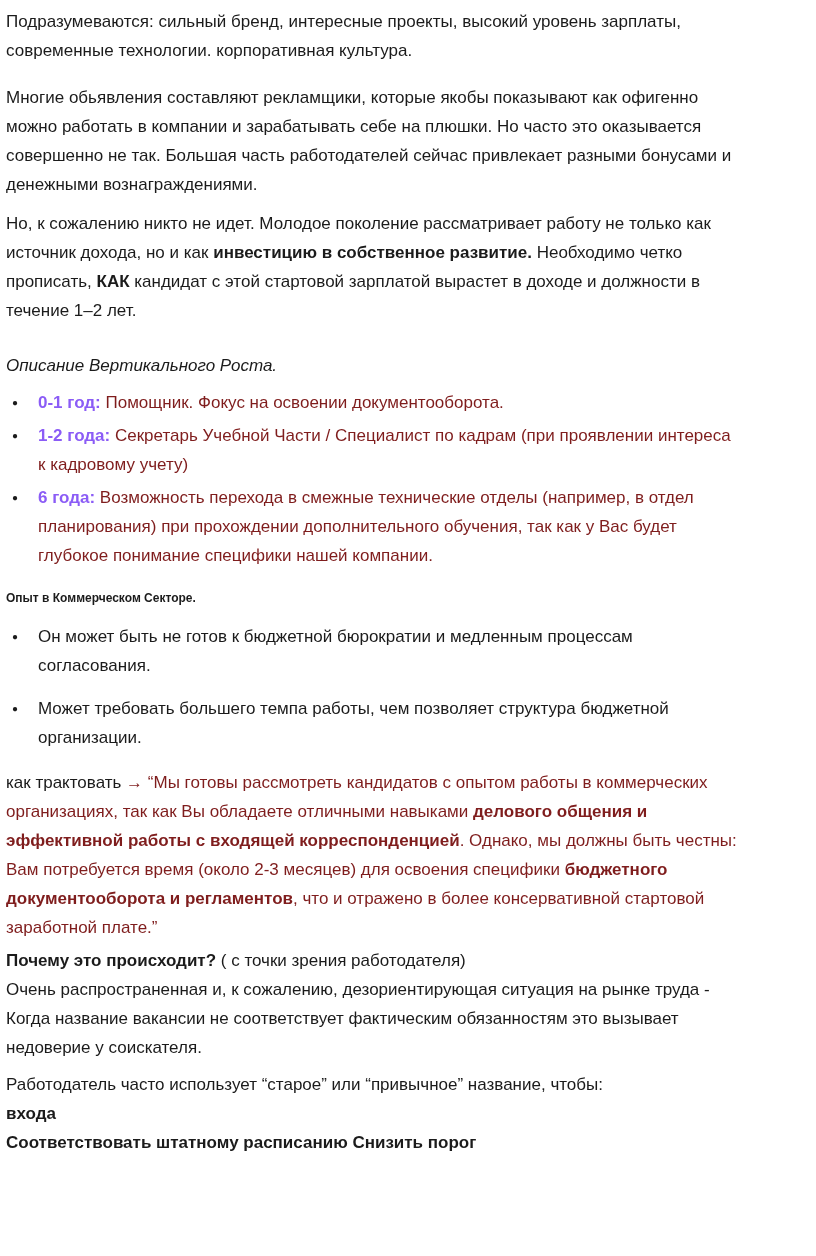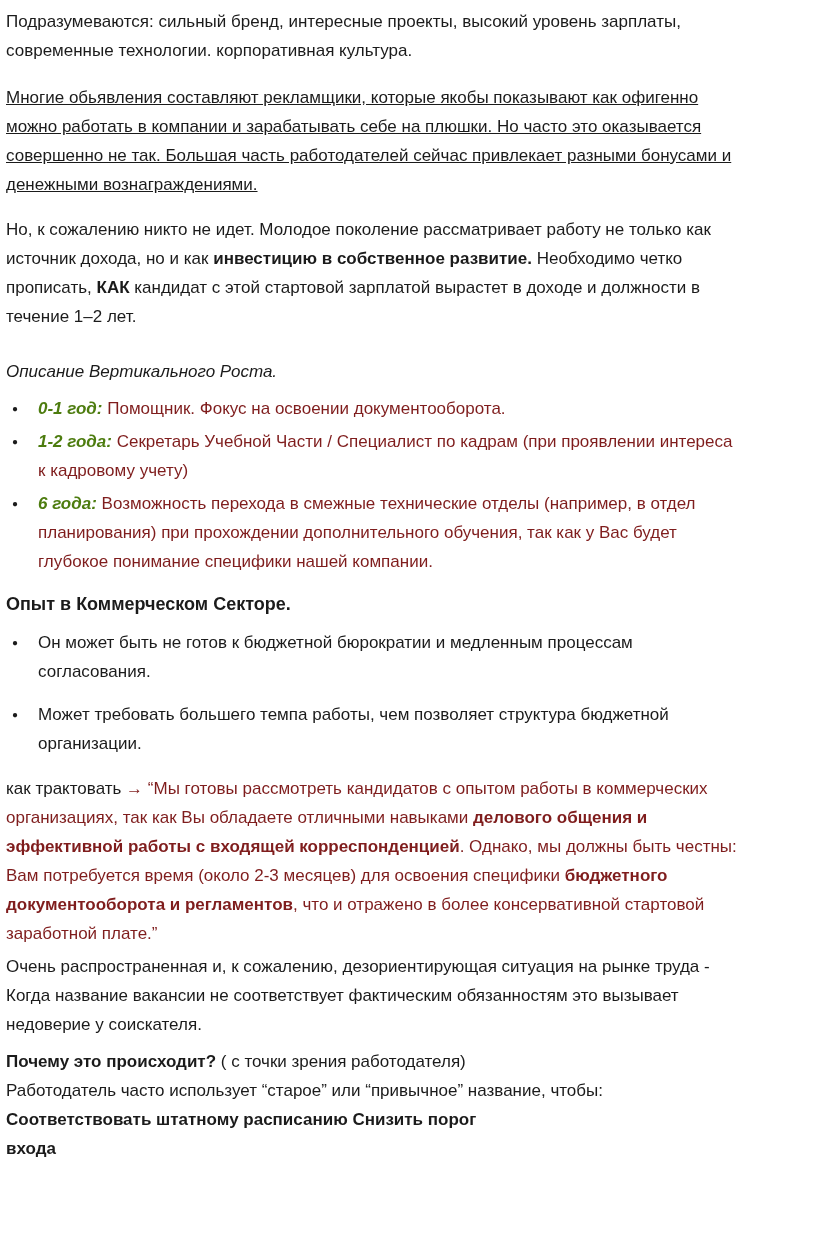--- a/index.html
+++ b/index.html
@@ -9,35 +9,35 @@
     font-family:"Liberation Sans", sans-serif;
     color:#1b1b1b;
   }
   .doc {
     width:745px; height:1256px;
     padding:7px 8px 0 6px;
     font-size:17px;
     line-height:29px;
   }
   .p { margin:0; }
-  .h { font-weight:bold; font-size:18px; margin:12px 0 9px 0; }
+  .h { font-weight:bold; font-size:12px; margin:12px 0 9px 0; }
   .li { display:flex; padding-left:6px; margin-bottom:4px; }
   .bullet { flex:0 0 26px; width:26px; font-size:10px; line-height:29px; color:#1b1b1b; }
   .li-text { flex:1; }
   .b { font-weight:bold; }
   .i { font-style:italic; }
   .gray { color:#7f1d1d; }
-  .dark { color:#4d7c0f;font-style:italic; }
+  .dark { color:#8b5cf6; }
   .mb4  { margin-bottom:4px; }
   .mb8  { margin-bottom:8px; }
   .mb12 { margin-bottom:12px; }
   .mb14 { margin-bottom:14px; }
   .mb16 { margin-bottom:16px; }
   .mb18 { margin-bottom:18px; }
-  .mb24 { margin-bottom:16px;text-decoration:underline; }
+  .mb24 { margin-bottom:10px; }
   .mb26 { margin-bottom:26px; }
   .tight { margin-bottom:0; }
 </style>
 </head>
 <body>
 
 <div class="doc">
   <div>
       <div class="p mb18"><span>Подразумеваются: сильный бренд, интересные проекты, высокий уровень зарплаты, современные технологии. корпоративная культура.</span></div>
       <div class="p mb24"><span>Многие обьявления составляют рекламщики, которые якобы показывают как офигенно можно работать в компании и зарабатывать себе на плюшки. Но часто это оказывается совершенно не так. Большая часть работодателей сейчас привлекает разными бонусами и денежными вознаграждениями.</span></div>
@@ -58,19 +58,19 @@
       <div class="h"><span class="b">Опыт в Коммерческом Секторе.</span></div>
       <div class="li mb14">
         <span class="bullet">●</span>
         <span class="li-text"><span>Он может быть не готов к бюджетной бюрократии и медленным процессам согласования.</span></span>
       </div>
       <div class="li mb16">
         <span class="bullet">●</span>
         <span class="li-text"><span>Может требовать большего темпа работы, чем позволяет структура бюджетной организации.</span></span>
       </div>
       <div class="p mb4"><span>как трактовать </span><span class="gray">→ </span><span class="gray">“Мы готовы рассмотреть кандидатов с опытом работы в коммерческих организациях, так как Вы обладаете отличными навыками </span><span class="b gray">делового общения и эффективной работы с входящей корреспонденцией</span><span class="gray">. Однако, мы должны быть честны: Вам потребуется время (около 2-3 месяцев) для освоения специфики </span><span class="b gray">бюджетного документооборота и регламентов</span><span class="gray">, что и отражено в более консервативной стартовой заработной плате.”</span></div>
+      <div class="p tight"><span class="b">Почему это происходит?</span><span> ( с точки зрения работодателя)</span></div>
       <div class="p mb8"><span>Очень распространенная и, к сожалению, дезориентирующая ситуация на рынке труда - Когда название вакансии не соответствует фактическим обязанностям это вызывает недоверие у соискателя.</span></div>
-      <div class="p tight"><span class="b">Почему это происходит?</span><span> ( с точки зрения работодателя)</span></div>
       <div class="p tight"><span>Работодатель часто использует “старое” или “привычное” название, чтобы:</span></div>
+      <div class="p tight"><span class="b">входа</span></div>
       <div class="p tight"><span class="b">Соответствовать штатному расписанию Снизить порог</span></div>
-      <div class="p tight"><span class="b">входа</span></div>
     </div>
 </div>
 
 </body></html>

